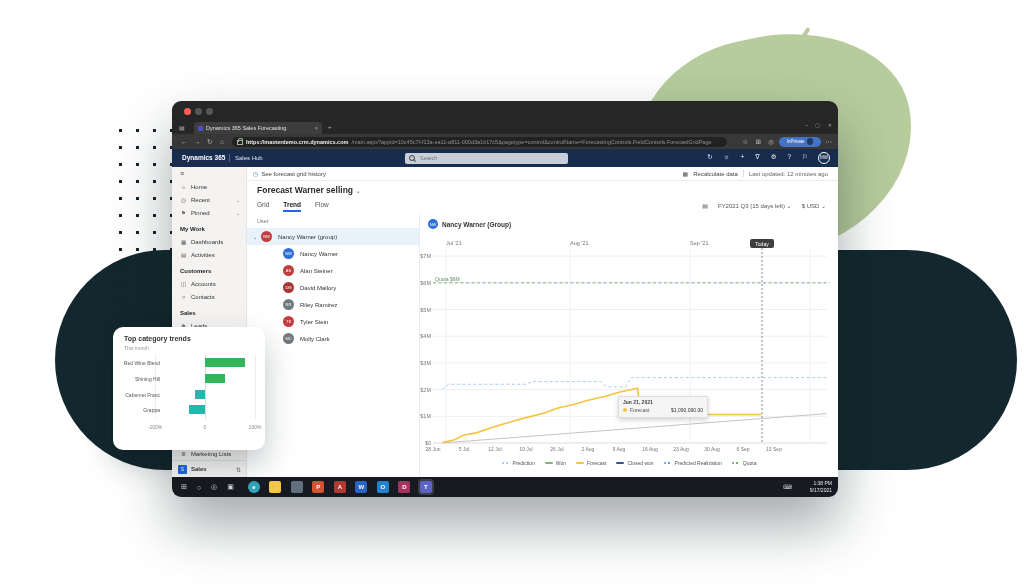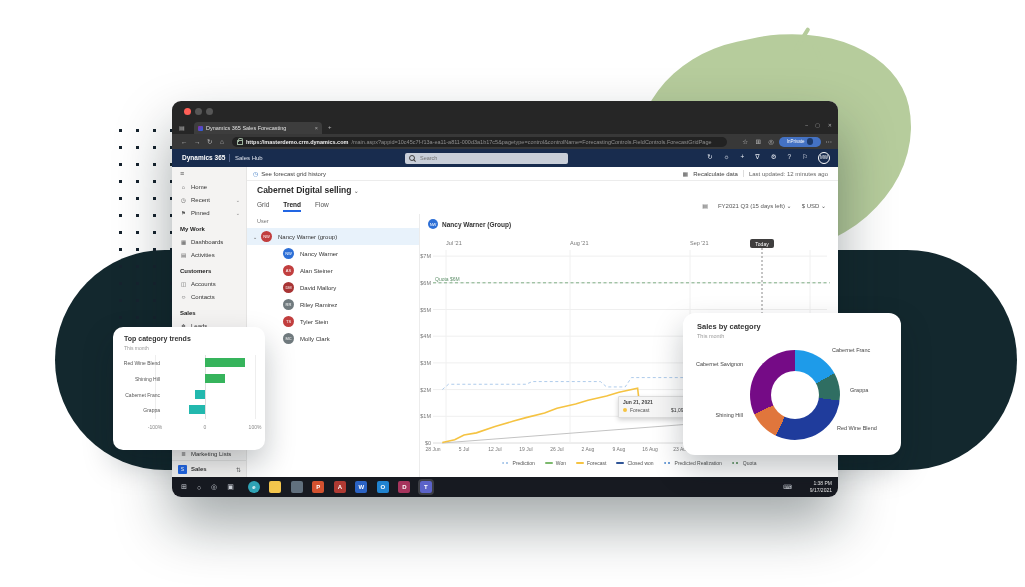--- a/index.html
+++ b/index.html
@@ -284,21 +284,21 @@
       </div>
       <div class="cmd-right">
         <span class="cmd-ico">▦</span>
         <span class="cmd-txt">Recalculate data</span>
         <span class="cmd-div"></span>
         <span class="cmd-grey">Last updated: 12 minutes ago</span>
       </div>
     </div>
 
     <div class="fhead">
-      <div class="ftitle"><span>Cabernet Digital selling</span> <span class="fchev">⌄</span></div>
+      <div class="ftitle"><span>Forecast Warner selling</span> <span class="fchev">⌄</span></div>
       <div class="ftabs" id="ftabs">
           <div class="ftab">Grid</div>
           <div class="ftab active">Trend</div>
           <div class="ftab">Flow</div>
         </div>
       <div class="fright">
         <span>▤</span>
         <span><span>FY2021 Q3 (15 days left)</span> ⌄</span>
         <span><span>$ USD</span> ⌄</span>
       </div>
@@ -483,26 +483,13 @@
         <div class="tc-lbl" style="top: 64.5px;">Cabernet Franc</div>
         <div class="tc-bar" style="top: 63px; left: 82px; width: 10px; background: rgb(34, 184, 174);"></div>
         <div class="tc-lbl" style="top: 79.5px;">Grappa</div>
         <div class="tc-bar" style="top: 78px; left: 75.5px; width: 16.5px; background: rgb(34, 184, 174);"></div>
         <div class="tc-tick" style="left: 42px;">-100%</div>
         <div class="tc-tick" style="left: 92px;">0</div>
         <div class="tc-tick" style="left: 142px;">100%</div>
       </div>
   </div>
 
-  <div class="card card-donut">
-    <div class="dc-title">Sales by category</div>
-    <div class="dc-sub">This month</div>
-    <div class="donut" id="donut" style="background: conic-gradient(rgb(30, 155, 233) 0deg, rgb(30, 155, 233) 61.2deg, rgb(47, 110, 98) 61.2deg, rgb(47, 110, 98) 97.2deg, rgb(31, 60, 156) 97.2deg, rgb(31, 60, 156) 205.2deg, rgb(224, 118, 60) 205.2deg, rgb(224, 118, 60) 244.8deg, rgb(117, 11, 134) 244.8deg, rgb(117, 11, 134) 360deg);"></div>
-    <div class="donut-hole"></div>
-    <div id="donut-labels">
-        <div class="dlbl dlbl-0">Cabernet Franc</div>
-        <div class="dlbl dlbl-1">Grappa</div>
-        <div class="dlbl dlbl-2">Red Wine Blend</div>
-        <div class="dlbl dlbl-3">Shining Hill</div>
-        <div class="dlbl dlbl-4">Cabernet Savignon</div>
-      </div>
-  </div>
 </div>
 
 </body></html>

